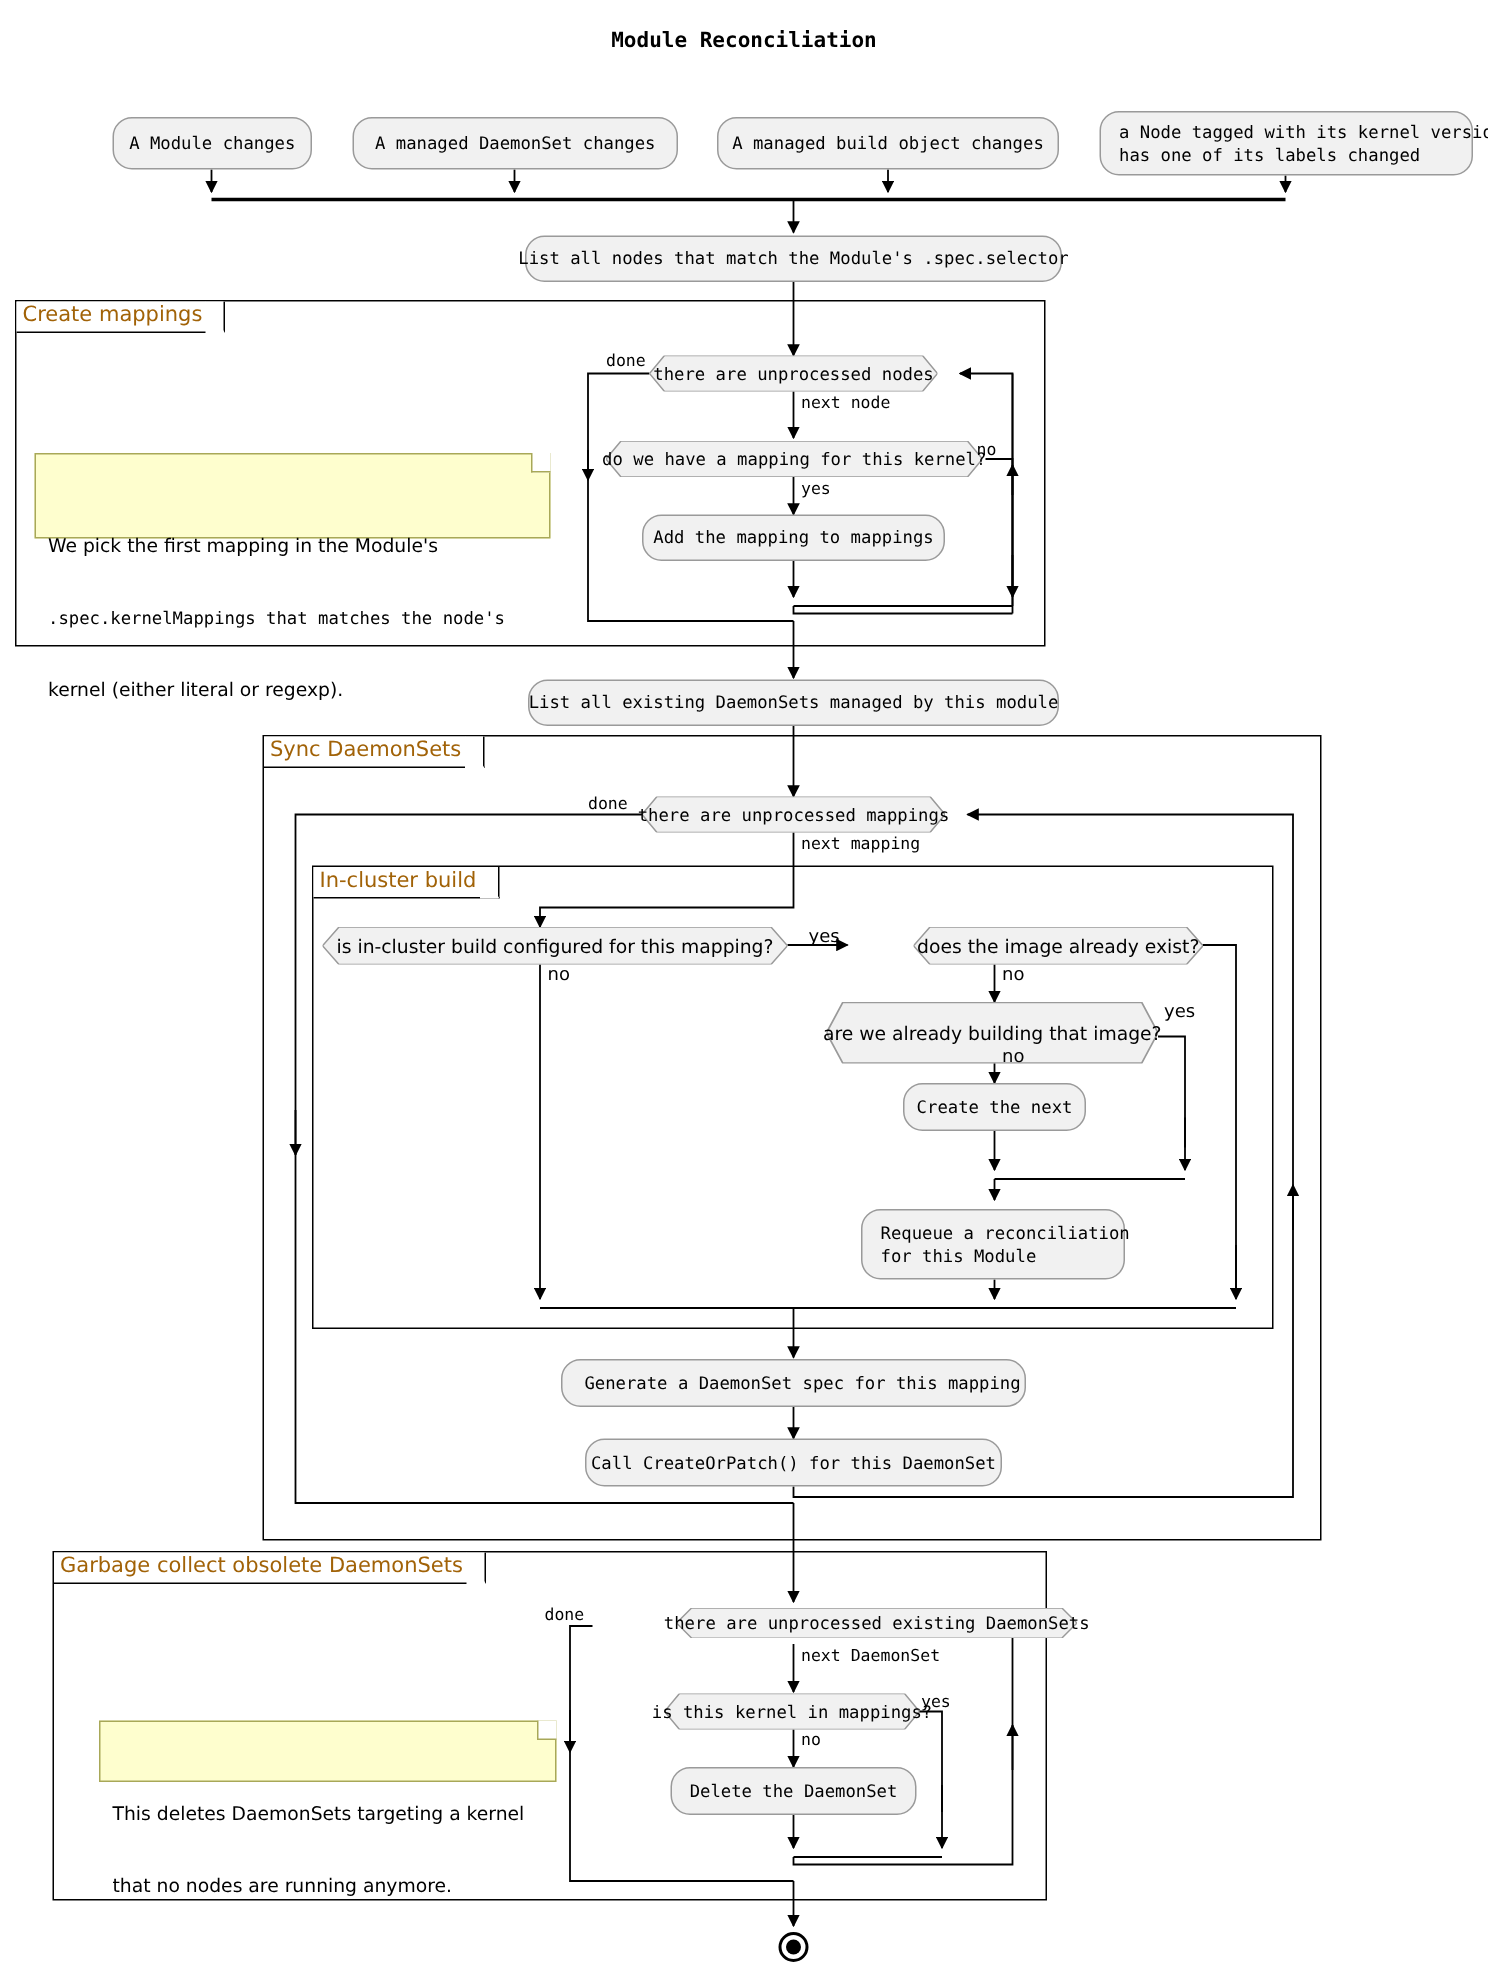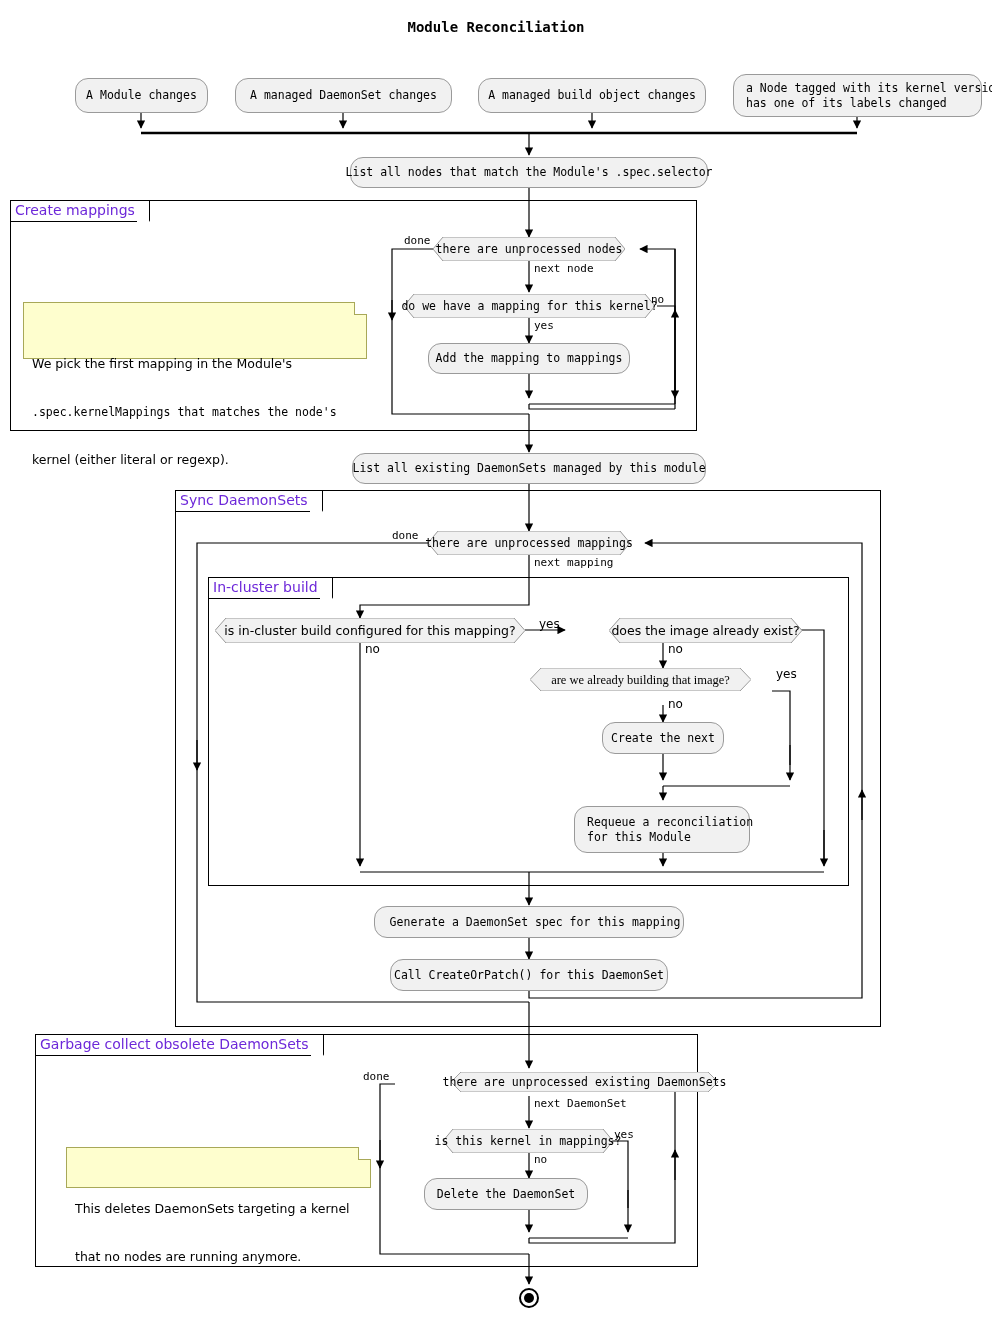--- a/index.html
+++ b/index.html
@@ -108,21 +108,21 @@
   }
   .ptitle {
     position: absolute;
     box-sizing: border-box;
     border: 1px solid #000000;
     border-top: none;
     border-left: none;
     background: #FFFFFF;
     font-family: "DejaVu Sans", sans-serif;
     font-size: 14px;
-    color: #6d28d9;
+    color: #a16207;
     padding: 1px 14px 2px 4px;
     white-space: nowrap;
     line-height: 17px;
     z-index: 2;
   }
   .ptitle::after {
     content: "";
     position: absolute;
     right: -1px;
     bottom: -1px;
@@ -307,21 +307,21 @@
 
   <div class="activity mono" style="left:602px; top:722px; width:122px; height:32px;">Create the next</div>
 
   <div class="activity mono left" style="left:574px; top:806px; width:176px; height:47px;">Requeue a reconciliation
 for this Module</div>
 
   <div class="activity mono" style="left:374px; top:906px; width:310px; height:32px;padding-left:24px;">Generate a DaemonSet spec for this mapping</div>
 
   <div class="activity mono" style="left:390px; top:959px; width:278px; height:32px;">Call CreateOrPatch() for this DaemonSet</div>
 
-  <div class="activity mono" style="left:424px; top:1178px; width:164px; height:32px;">Delete the DaemonSet</div>
+  <div class="activity mono" style="left:447px; top:1178px; width:164px; height:32px;">Delete the DaemonSet</div>
 
   <div class="cond" style="left:433px; top:237px; width:192px; height:24px;">
     <svg class="hexbg" viewBox="0 0 192 24" preserveAspectRatio="none">
       <polygon points="10,0 182,0 192,12 182,24 10,24 0,12" fill="#F1F1F1" stroke="#9A9A9A" stroke-width="1"></polygon>
     </svg>
     <span>there are unprocessed nodes</span>
   </div>
 
   <div class="cond" style="left:404px; top:294px; width:251px; height:24px;">
     <svg class="hexbg" viewBox="0 0 251 24" preserveAspectRatio="none">
@@ -344,21 +344,21 @@
     <span>is in-cluster build configured for this mapping?</span>
   </div>
 
   <div class="cond sans" style="left:565px; top:618px; width:193px; height:25px;margin-left:44px;">
     <svg class="hexbg" viewBox="0 0 193 25" preserveAspectRatio="none">
       <polygon points="11,0 182,0 193,12.5 182,25 11,25 0,12.5" fill="#F1F1F1" stroke="#9A9A9A" stroke-width="1"></polygon>
     </svg>
     <span>does the image already exist?</span>
   </div>
 
-  <div class="cond sans" style="left:530px; top:668px; width:221px; height:23px;font-family:Liberation Serif, serif;">
+  <div class="cond sans" style="left:551px; top:668px; width:221px; height:41px;">
     <svg class="hexbg" viewBox="0 0 221 25" preserveAspectRatio="none">
       <polygon points="11,0 210,0 221,12.5 210,25 11,25 0,12.5" fill="#F1F1F1" stroke="#9A9A9A" stroke-width="1"></polygon>
     </svg>
     <span>are we already building that image?</span>
   </div>
 
   <div class="cond" style="left:416px; top:1072px; width:267px; height:20px;margin-left:35px;">
     <svg class="hexbg" viewBox="0 0 267 24" preserveAspectRatio="none">
       <polygon points="10,0 257,0 267,12 257,24 10,24 0,12" fill="#F1F1F1" stroke="#9A9A9A" stroke-width="1"></polygon>
     </svg>

